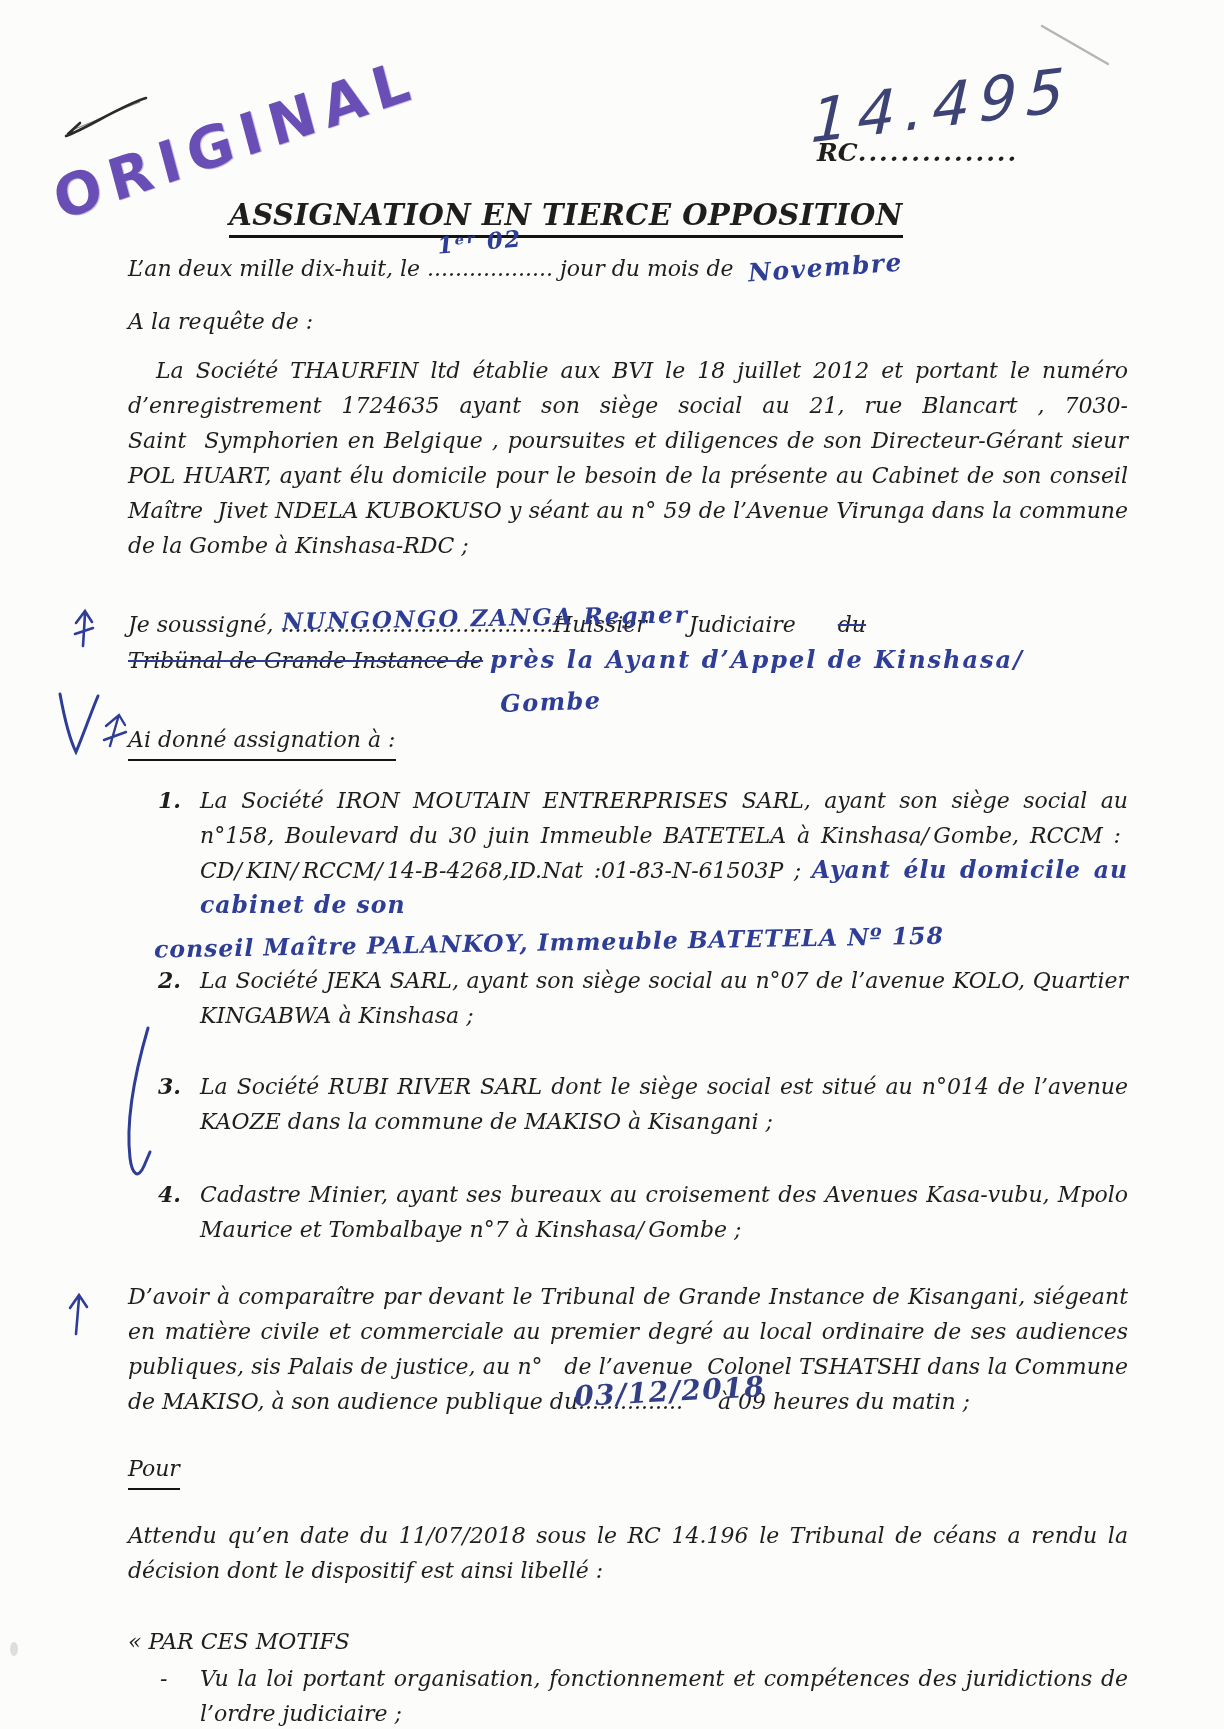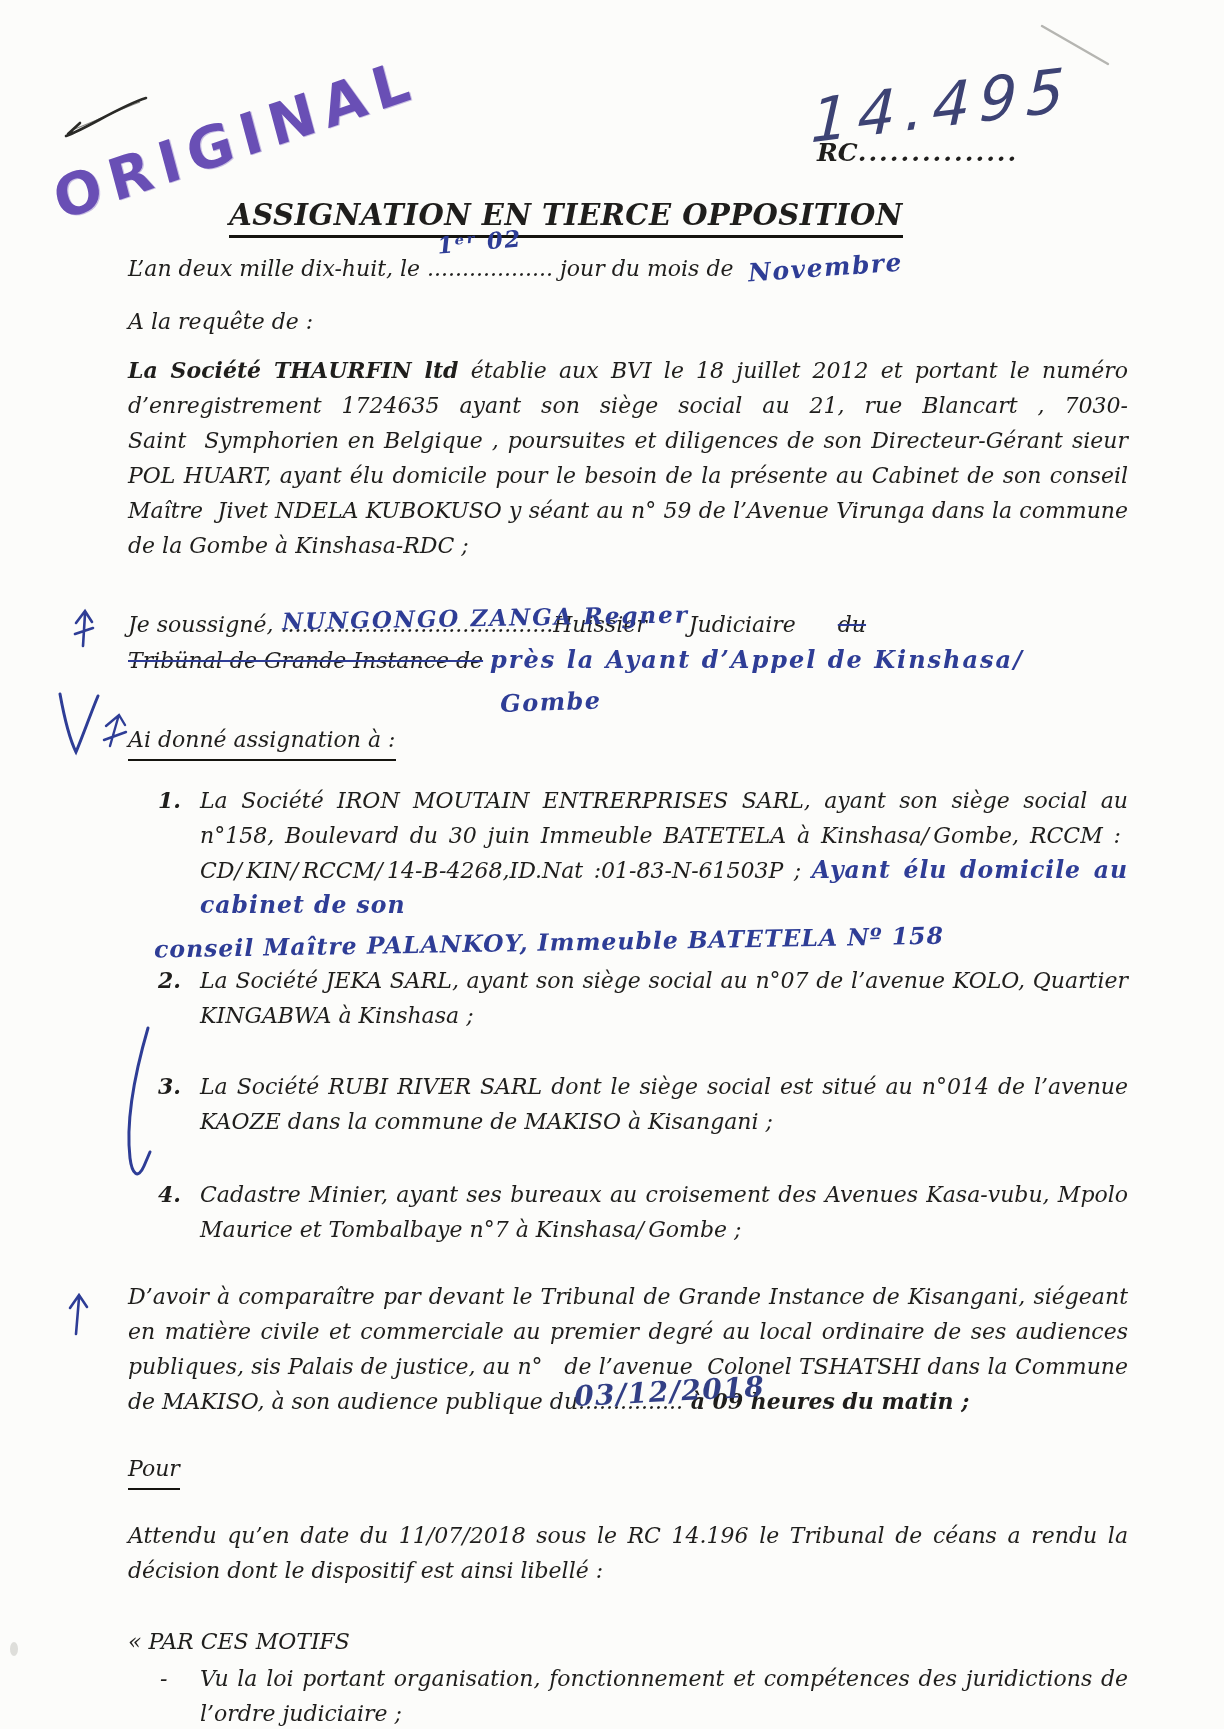--- a/index.html
+++ b/index.html
@@ -3,21 +3,21 @@
 <meta charset="utf-8">
 <style>
   html,body{margin:0;padding:0;background:#e8e8e6;}
   .page{
     position:relative; width:1224px; height:1729px; margin:0 auto;
     background:#fcfcfa; overflow:hidden;
     font-family:"DejaVu Serif", serif; font-style:italic; color:#1f1e1c;
   }
   .content{position:absolute; left:128px; top:0; width:1000px; padding-top:250px; font-size:22px; line-height:35px;}
   .just{text-align:justify;}
-  b,.bold{font-weight:700;}
+  b,.bold{font-weight:400;margin-left:28px;}
   
   .stamp{
     position:absolute; left:55px; top:168px; transform:rotate(-19deg) skewX(-4deg); transform-origin:left center;
     font-family:"DejaVu Sans", sans-serif; font-style:normal; font-weight:800;
     font-size:57px; letter-spacing:9px; color:#5a3dae; opacity:.9;
     text-shadow:1px 1px 0 rgba(90,61,174,.35), -1px 0 0 rgba(252,252,250,.4);
   }
   .rc-line{position:absolute; left:817px; top:138px; font-size:25px; font-weight:700;}
   .rc-dots{letter-spacing:2px; font-weight:700;}
   .rc-hand{

